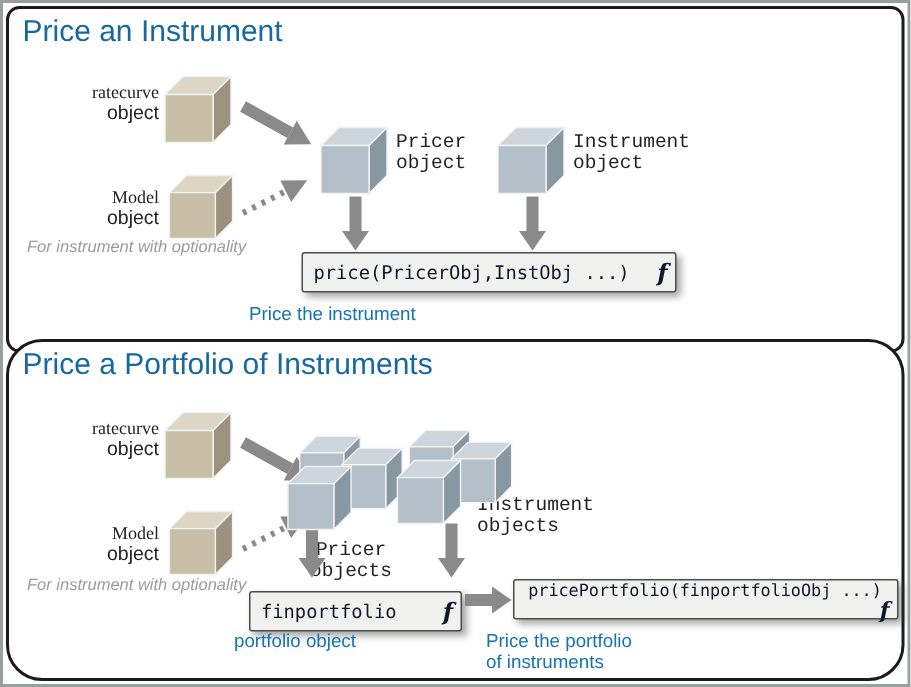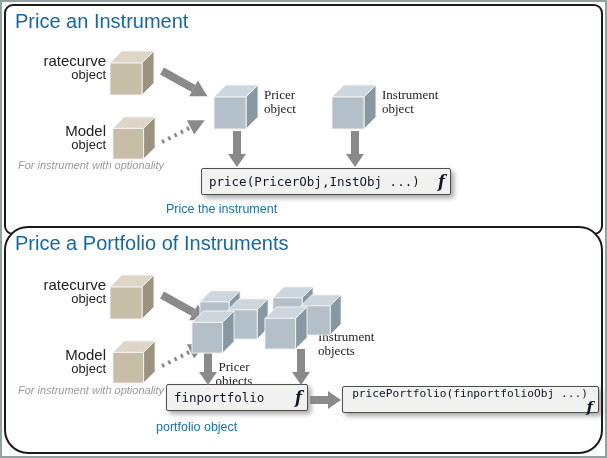--- a/index.html
+++ b/index.html
@@ -14,23 +14,23 @@
     border:2px solid #1b1b1b;border-radius:9px;background:#fff;
   }
   #p1{top:2px;height:231px;}
   #p2{top:224px;height:228px;border-radius:24px;}
   .title{
     position:absolute;margin:0;left:9px;top:4px;font-size:20px;font-weight:400;
     color:var(--title-blue,#16689f);font-family:"Liberation Sans",sans-serif;
   }
   .panel > svg{position:absolute;}
   .obj-label{position:absolute;text-align:right;font-size:13px;line-height:14px;}
-  .obj-label .mono{font-family:Liberation Sans, sans-serif;font-size:15px;}
+  .obj-label .mono{font-family:Liberation Serif, serif;font-size:12px;}
   .obj-label .sans{font-family:"Liberation Sans",sans-serif;}
-  .cube-label{position:absolute;font-size:13px;line-height:14px;font-family:Liberation Serif, serif;}
+  .cube-label{position:absolute;font-size:13px;line-height:14px;font-family:Liberation Mono, monospace;}
   .cube-label.center{text-align:center;}
   .note{position:absolute;font-style:italic;color:#9b9b9b;font-size:11px;}
   .caption{position:absolute;color:var(--accent-blue,#1474ac);font-size:12.5px;line-height:14px;text-align:left;}
   .code-box{
     position:absolute;display:flex;align-items:center;box-sizing:border-box;
     background:var(--code-box-bg,#f1f1ef);border:1px solid #4d4d4d;border-radius:2px;
     box-shadow:3px 3px 5px rgba(60,60,60,.45);
     font-family:"DejaVu Sans Mono",monospace;font-size:12.5px;
     padding:0 5px 0 7px;white-space:nowrap;color:#0f172a;
   }
@@ -183,32 +183,36 @@
 
     <svg class="varr" style="left:192px;top:120px" width="20" height="38" viewBox="0 0 20 38">
       <line x1="10" y1="1" x2="10" y2="24" stroke-width="8" style="stroke:var(--arrow-gray,#8a8a8a)"></line>
       <polygon points="1,24 19,24 10,37" style="fill:var(--arrow-gray,#8a8a8a)"></polygon>
     </svg>
     <svg class="varr" style="left:285px;top:120px" width="20" height="38" viewBox="0 0 20 38">
       <line x1="10" y1="1" x2="10" y2="24" stroke-width="8" style="stroke:var(--arrow-gray,#8a8a8a)"></line>
       <polygon points="1,24 19,24 10,37" style="fill:var(--arrow-gray,#8a8a8a)"></polygon>
     </svg>
 
-    <div class="code-box" style="left:160px;top:156px;width:142px;height:27px">
+    <div class="code-box" style="left:160px;top:166px;width:142px;height:27px">
       <span>finportfolio</span>
       <span class="fx">f</span>
     </div>
 
     <svg style="left:303px;top:162px" width="33" height="20" viewBox="0 0 33 20">
       <line x1="1" y1="10" x2="19" y2="10" stroke-width="8" style="stroke:var(--arrow-gray,#8a8a8a)"></line>
       <polygon points="19,1 19,19 32,10" style="fill:var(--arrow-gray,#8a8a8a)"></polygon>
     </svg>
 
     <div class="code-box tight" style="left:336px;top:158px;width:257px;height:27px">
       <span>pricePortfolio(finportfolioObj ...)</span>
       <span class="fx">f</span>
     </div>
 
     <div class="caption" style="left:150px;top:192px;width:155px">
       <div>portfolio object</div>
     </div>
+    <div class="caption" style="left:318px;top:192px;width:165px">
+      <div>Price the portfolio</div>
+      <div>of instruments</div>
+    </div>
   </section>
 </div>
 
 </body></html>

